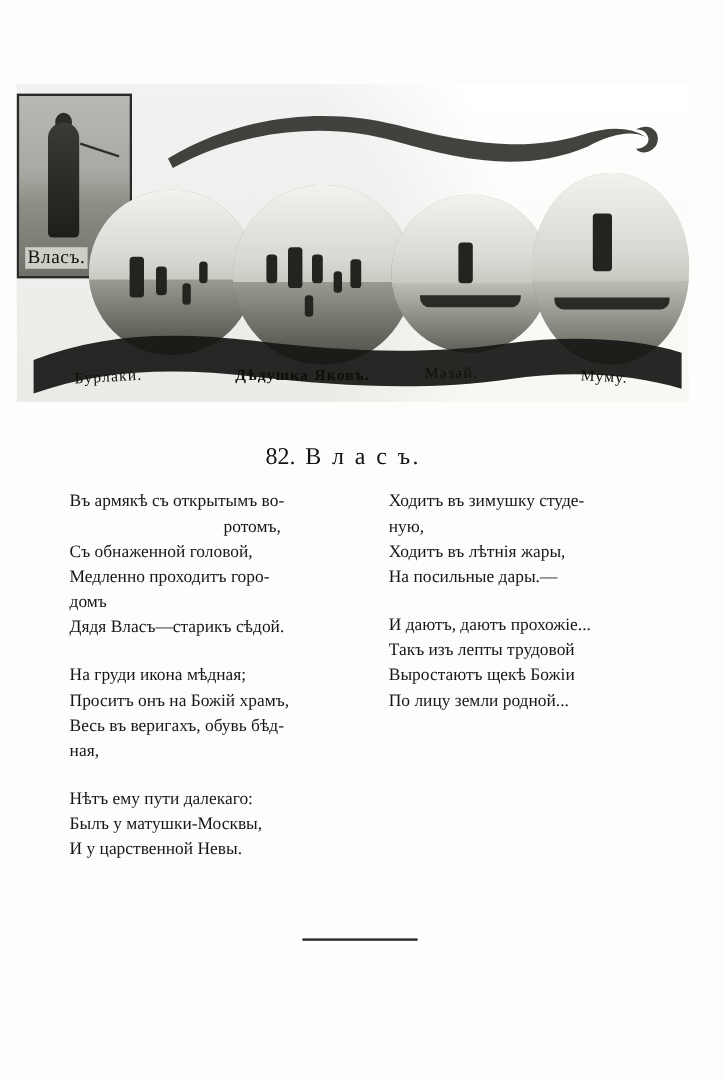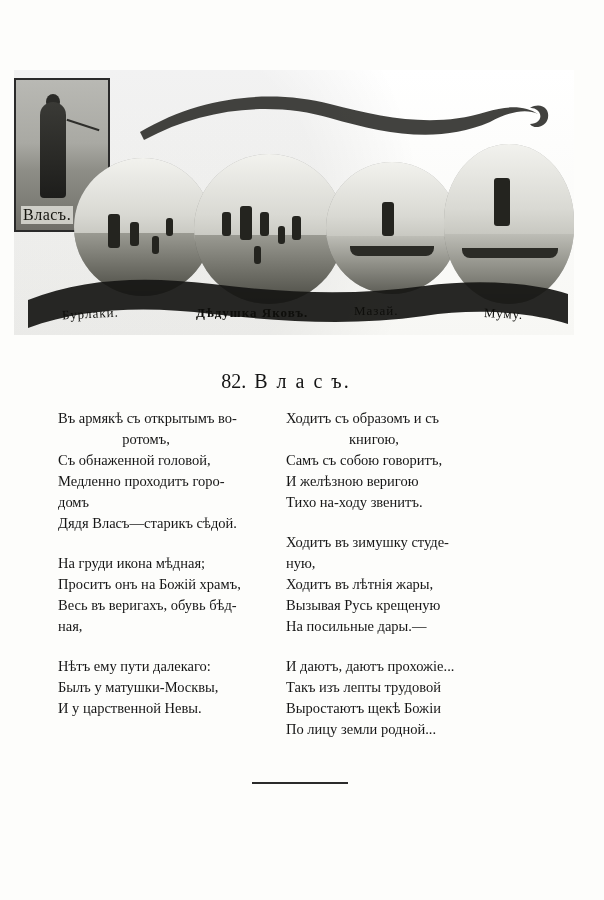--- a/index.html
+++ b/index.html
@@ -174,30 +174,31 @@
     color: #141414;
   }
   .title .num { letter-spacing: 0; margin-right: 8px; }
 
   .columns {
     position: absolute;
     left: 58px;
     top: 408px;
     width: 494px;
     display: flex;
+    gap: 38px;
   }
   .col {
     width: 228px;
     font-size: 14.5px;
     line-height: 21px;
     color: #161616;
   }
   .stanza { margin-bottom: 19px; }
   .line { white-space: pre-wrap; }
-  .line.indent-end2 { text-align: center; padding-right: 52px; }
+  .line.indent-end2 { text-align: right; padding-right: 52px; }
   .line.indent-end3 { text-align: left; padding-right: 70px; }
 
   .rule {
     position: absolute;
     left: 252px;
     top: 782px;
     width: 96px;
     height: 2px;
     background: #2a2a2a;
   }
@@ -292,31 +293,23 @@
           <div class="line indent-end3">ная,</div>
         </div>
         <div class="stanza">
           <div class="line">Нѣтъ ему пути далекаго:</div>
           <div class="line">Былъ у матушки-Москвы,</div>
           <div class="line">И у царственной Невы.</div>
         </div>
       </div>
     <div class="col" id="col-right">
         <div class="stanza">
-          <div class="line">Ходитъ съ образомъ и съ</div>
-          <div class="line indent-end2">книгою,</div>
-          <div class="line">Самъ съ собою говоритъ,</div>
-          <div class="line">И желѣзною веригою</div>
-          <div class="line">Тихо на-ходу звенитъ.</div>
-        </div>
-        <div class="stanza">
           <div class="line">Ходитъ въ зимушку студе-</div>
           <div class="line indent-end3">ную,</div>
           <div class="line">Ходитъ въ лѣтнія жары,</div>
-          <div class="line">Вызывая Русь крещеную</div>
           <div class="line">На посильные дары.—</div>
         </div>
         <div class="stanza">
           <div class="line">И даютъ, даютъ прохожіе...</div>
           <div class="line">Такъ изъ лепты трудовой</div>
           <div class="line">Выростаютъ щекѣ Божіи</div>
           <div class="line">По лицу земли родной...</div>
         </div>
       </div>
   </div>

